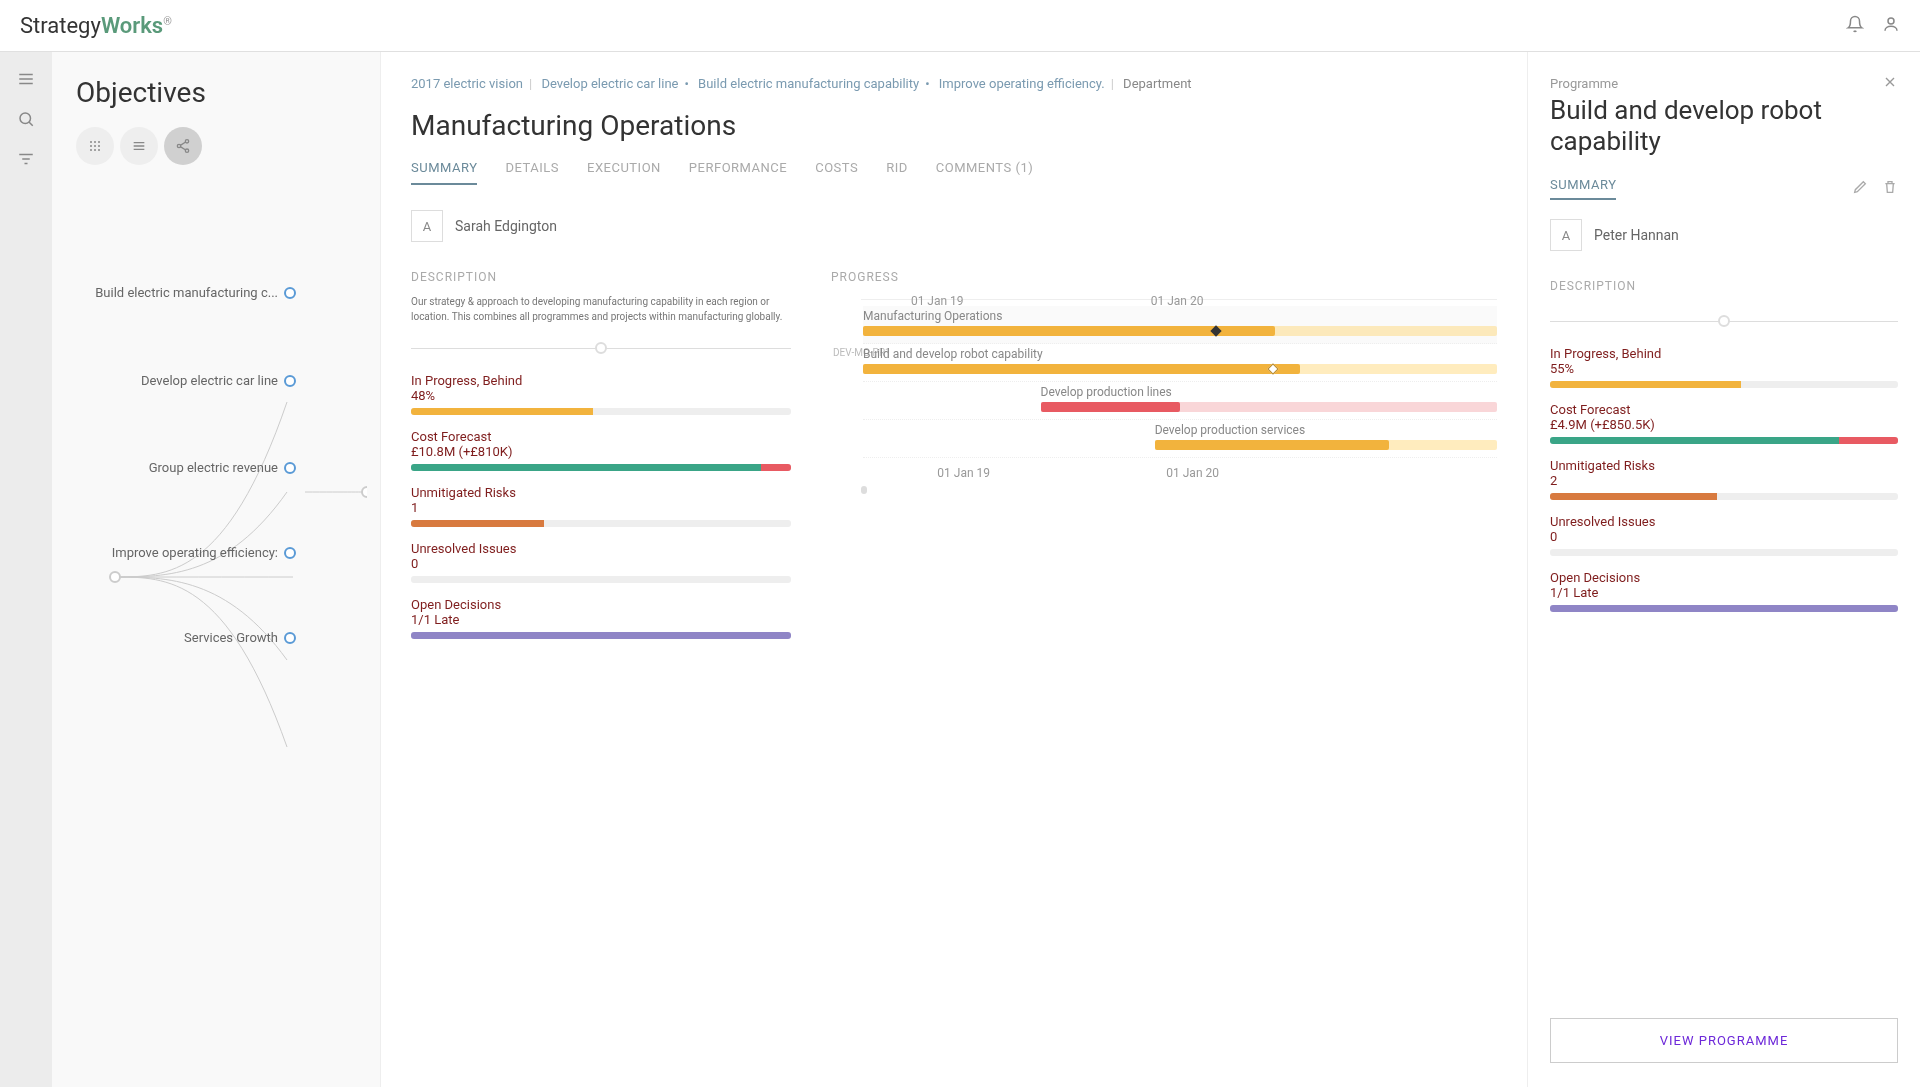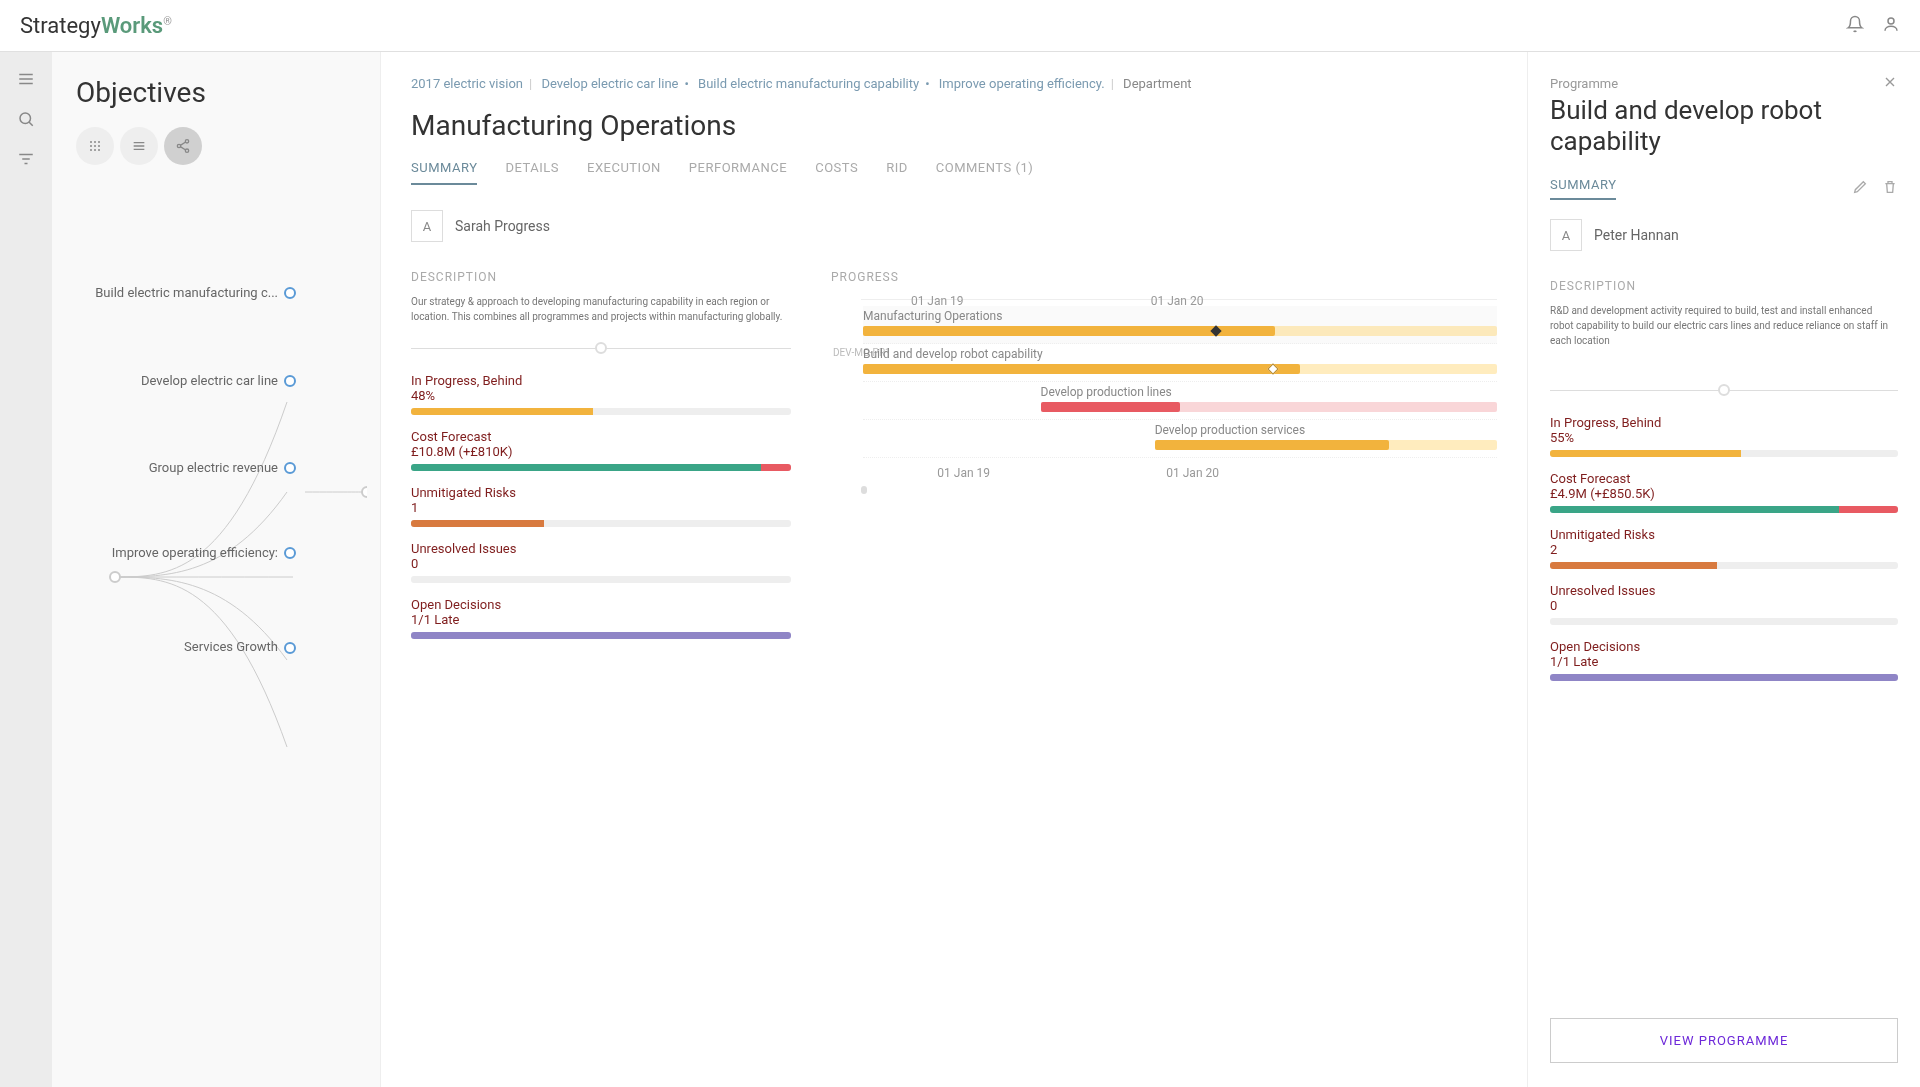--- a/index.html
+++ b/index.html
@@ -170,21 +170,21 @@
           <span class="dot"></span>
         </div>
       <div class="tree-node" style="right:72px; top:175px;">
           <span class="label">Group electric revenue</span>
           <span class="dot"></span>
         </div>
       <div class="tree-node" style="right:72px; top:260px;">
           <span class="label">Improve operating efficiency:</span>
           <span class="dot"></span>
         </div>
-      <div class="tree-node" style="right:72px; top:354px;align-items:flex-end;">
+      <div class="tree-node" style="right:72px; top:345px;">
           <span class="label">Services Growth</span>
           <span class="dot"></span>
         </div>
     </div>
   </div>
 
   <div class="center">
     <div class="breadcrumb">
       <a>2017 electric vision</a><span class="sep">|</span>
       <a>Develop electric car line</a><span class="bullet">•</span>
@@ -197,21 +197,21 @@
       <div class="tab active">SUMMARY</div>
       <div class="tab">DETAILS</div>
       <div class="tab">EXECUTION</div>
       <div class="tab">PERFORMANCE</div>
       <div class="tab">COSTS</div>
       <div class="tab">RID</div>
       <div class="tab">COMMENTS (1)</div>
     </div>
     <div class="owner-row">
       <div class="avatar">A</div>
-      <div class="owner-name">Sarah Progress</div>
+      <div class="owner-name">Sarah Edgington</div>
     </div>
     <div class="two-col">
       <div class="col-left">
         <div class="section-label">DESCRIPTION</div>
         <div class="description-text">Our strategy &amp; approach to developing manufacturing capability in each region or location. This combines all programmes and projects within manufacturing globally.</div>
         <div class="slider-line">
             <div class="slider-knob"></div>
           </div>
         <div id="metrics-center">
             <div class="metric">
@@ -317,21 +317,20 @@
         <span><svg viewBox="0 0 24 24" fill="none" stroke="currentColor" stroke-width="2">
               <path d="M5 7h14M9 7V4h6v3M7 7l1 13h8l1-13"></path>
             </svg></span>
       </div>
     </div>
     <div class="owner-row">
       <div class="avatar">A</div>
       <div class="owner-name">Peter Hannan</div>
     </div>
     <div class="section-label">DESCRIPTION</div>
-    <div class="description-text">R&amp;D and development activity required to build, test and install enhanced robot capability to build our electric cars lines and reduce reliance on staff in each location</div>
     <div class="slider-line">
         <div class="slider-knob"></div>
       </div>
     <div id="metrics-right">
         <div class="metric">
           <div class="metric-head">
             <span>In Progress, Behind</span>
             <span>55%</span>
           </div>
           <div class="metric-bar">

